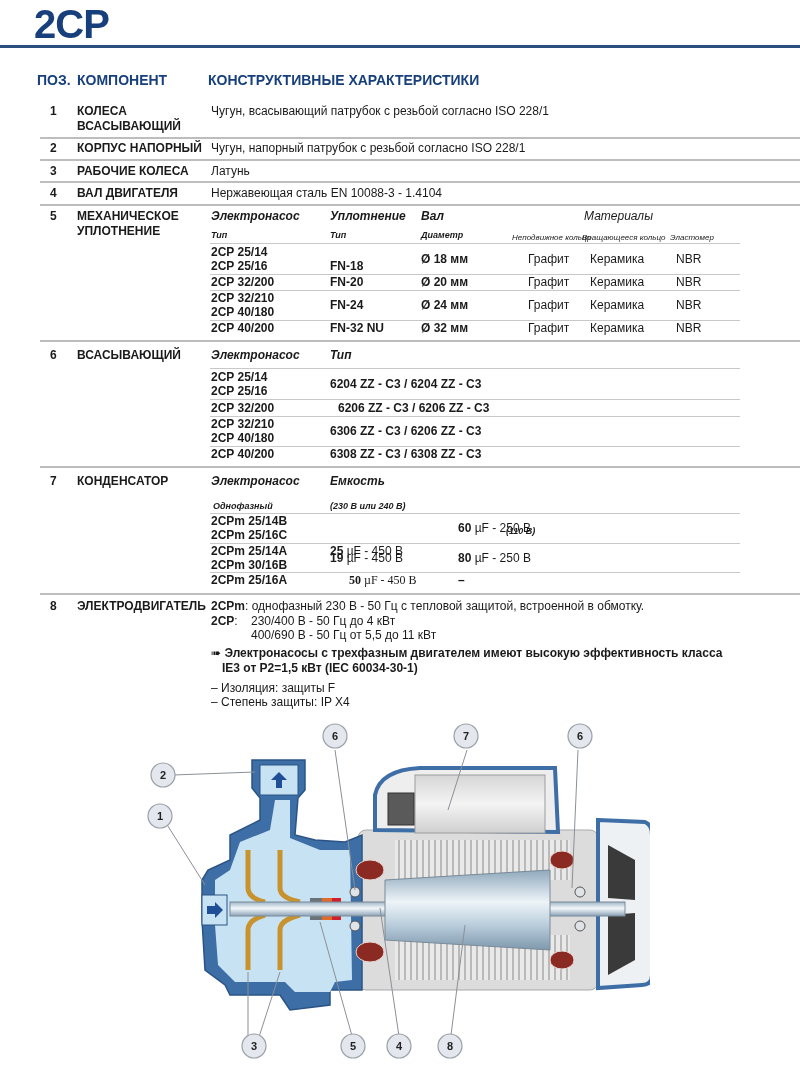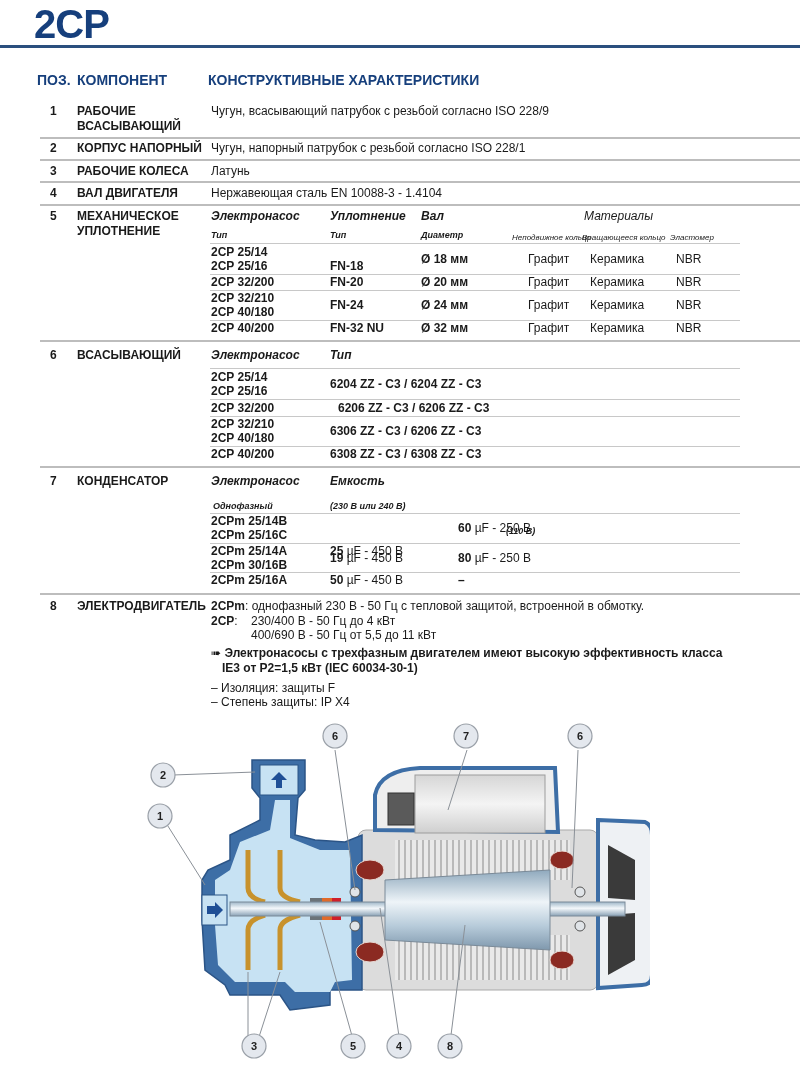--- a/index.html
+++ b/index.html
@@ -28,24 +28,24 @@
 
 <div class="title">2CP</div>
 <div class="title-rule"></div>
 
 <div class="hdr" style="left:37px;">ПОЗ.</div>
 <div class="hdr" style="left:77px;">КОМПОНЕНТ</div>
 <div class="hdr" style="left:208px;">КОНСТРУКТИВНЫЕ ХАРАКТЕРИСТИКИ</div>
 
 <div class="num" style="top:104px;">1</div>
 <div class="comp" style="top:104px;">
-  <div>РАБОЧИЕ</div>
+  <div>КОЛЕСА</div>
   <div>ВСАСЫВАЮЩИЙ</div>
 </div>
-<div class="t" style="left:211px; top:104px;">Чугун, всасывающий патрубок с резьбой согласно ISO 228/9</div>
+<div class="t" style="left:211px; top:104px;">Чугун, всасывающий патрубок с резьбой согласно ISO 228/1</div>
 <div class="row-rule" style="top:137px;"></div>
 
 <div class="num" style="top:141px;">2</div>
 <div class="comp" style="top:141px;">КОРПУС НАПОРНЫЙ</div>
 <div class="t" style="left:211px; top:141px;">Чугун, напорный патрубок с резьбой согласно ISO 228/1</div>
 <div class="row-rule" style="top:159px;"></div>
 
 <div class="num" style="top:164px;">3</div>
 <div class="comp" style="top:164px;">РАБОЧИЕ КОЛЕСА</div>
 <div class="t" style="left:211px; top:164px;">Латунь</div>
@@ -148,21 +148,21 @@
 <div class="t" style="left:458px; top:521px;"><span class="b">60</span><span> µF - 250 В</span></div>
 <div class="sub-rule" style="top:543px;"></div>
 
 <div class="t b" style="left:211px; top:544px;">2CPm 25/14A</div>
 <div class="t b" style="left:211px; top:558px;">2CPm 30/16B</div>
 <div class="t" style="left:330px; top:551px;"><span class="b">19</span><span> µF - 450 В</span></div>
 <div class="t" style="left:458px; top:551px;"><span class="b">80</span><span> µF - 250 В</span></div>
 <div class="sub-rule" style="top:572px;"></div>
 
 <div class="t b" style="left:211px; top:573px;">2CPm 25/16A</div>
-<div class="t" style="left:330px; top:573px;"><span class="b">50</span><span> µF - 450 В</span></div>
+<div class="t" style="left:349px; top:573px;font-family:Liberation Serif, serif;"><span class="b">50</span><span> µF - 450 В</span></div>
 <div class="t b" style="left:458px; top:573px;">–</div>
 <div class="row-rule" style="top:593px;"></div>
 
 <div class="num" style="top:599px;">8</div>
 <div class="comp" style="top:599px;">ЭЛЕКТРОДВИГАТЕЛЬ</div>
 <div class="t" style="left:211px; top:599px;"><span class="b">2CPm</span><span>: однофазный 230 В - 50 Гц с тепловой защитой, встроенной в обмотку.</span></div>
 <div class="t" style="left:211px; top:614px;"><span class="b">2CP</span><span>:</span></div>
 <div class="t" style="left:251px; top:614px;">230/400 В - 50 Гц до 4 кВт</div>
 <div class="t" style="left:251px; top:628px;">400/690 В - 50 Гц от 5,5 до 11 кВт</div>
 <div class="t b" style="left:211px; top:646px;"><span>➠</span> <span>Электронасосы с трехфазным двигателем имеют высокую эффективность класса</span></div>

